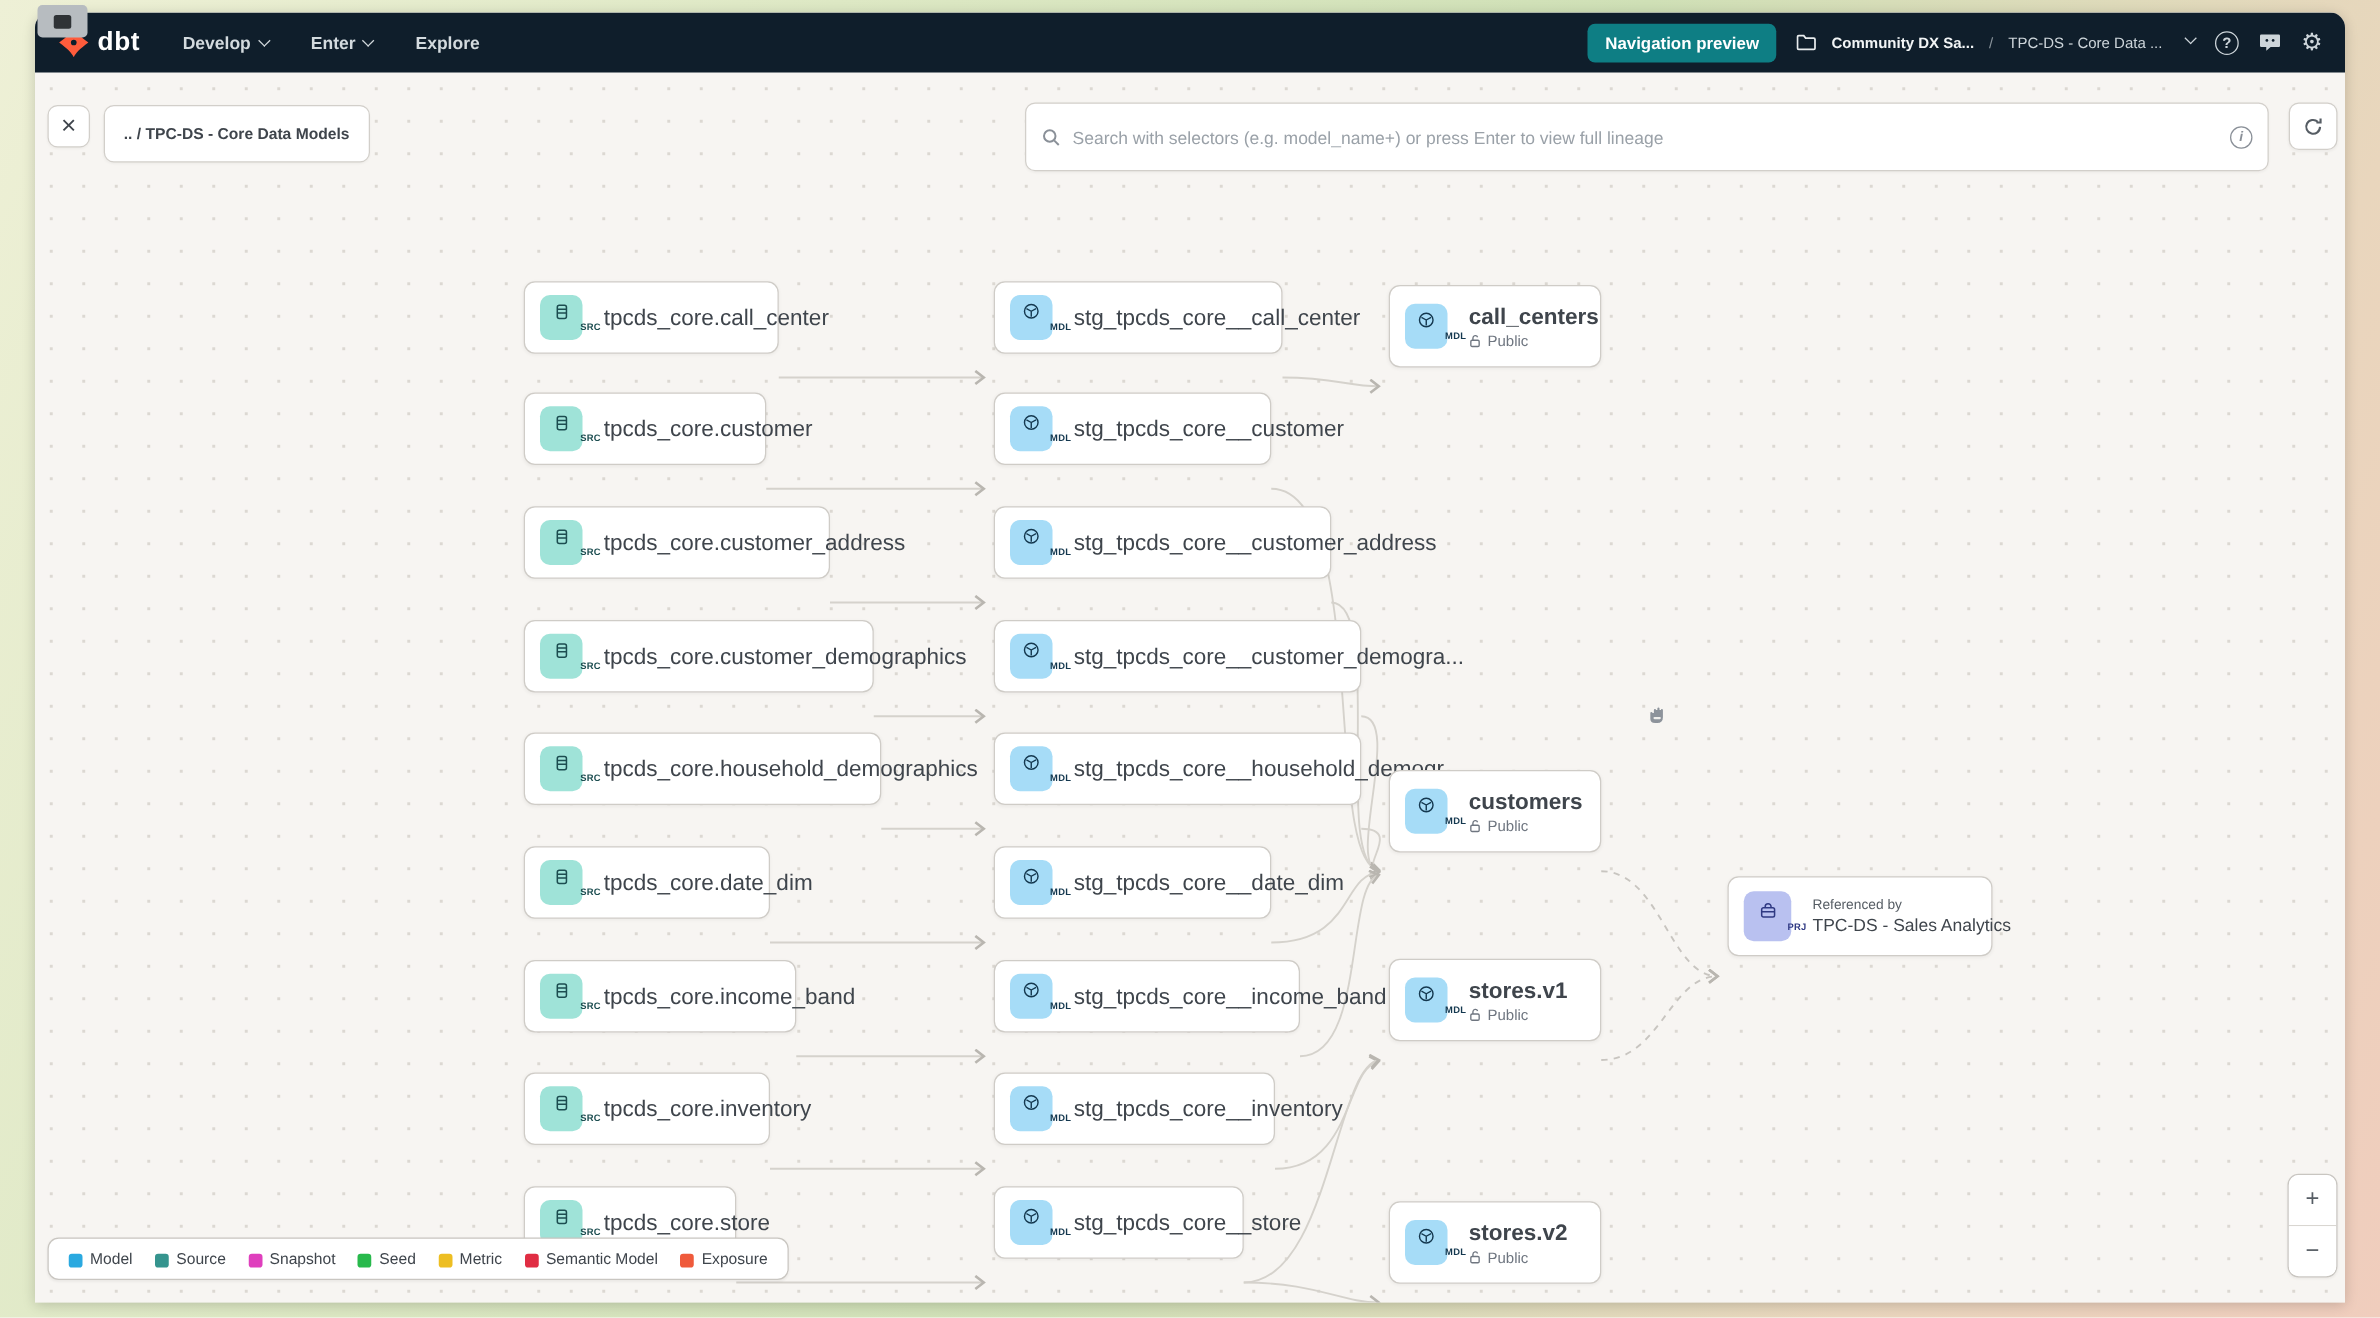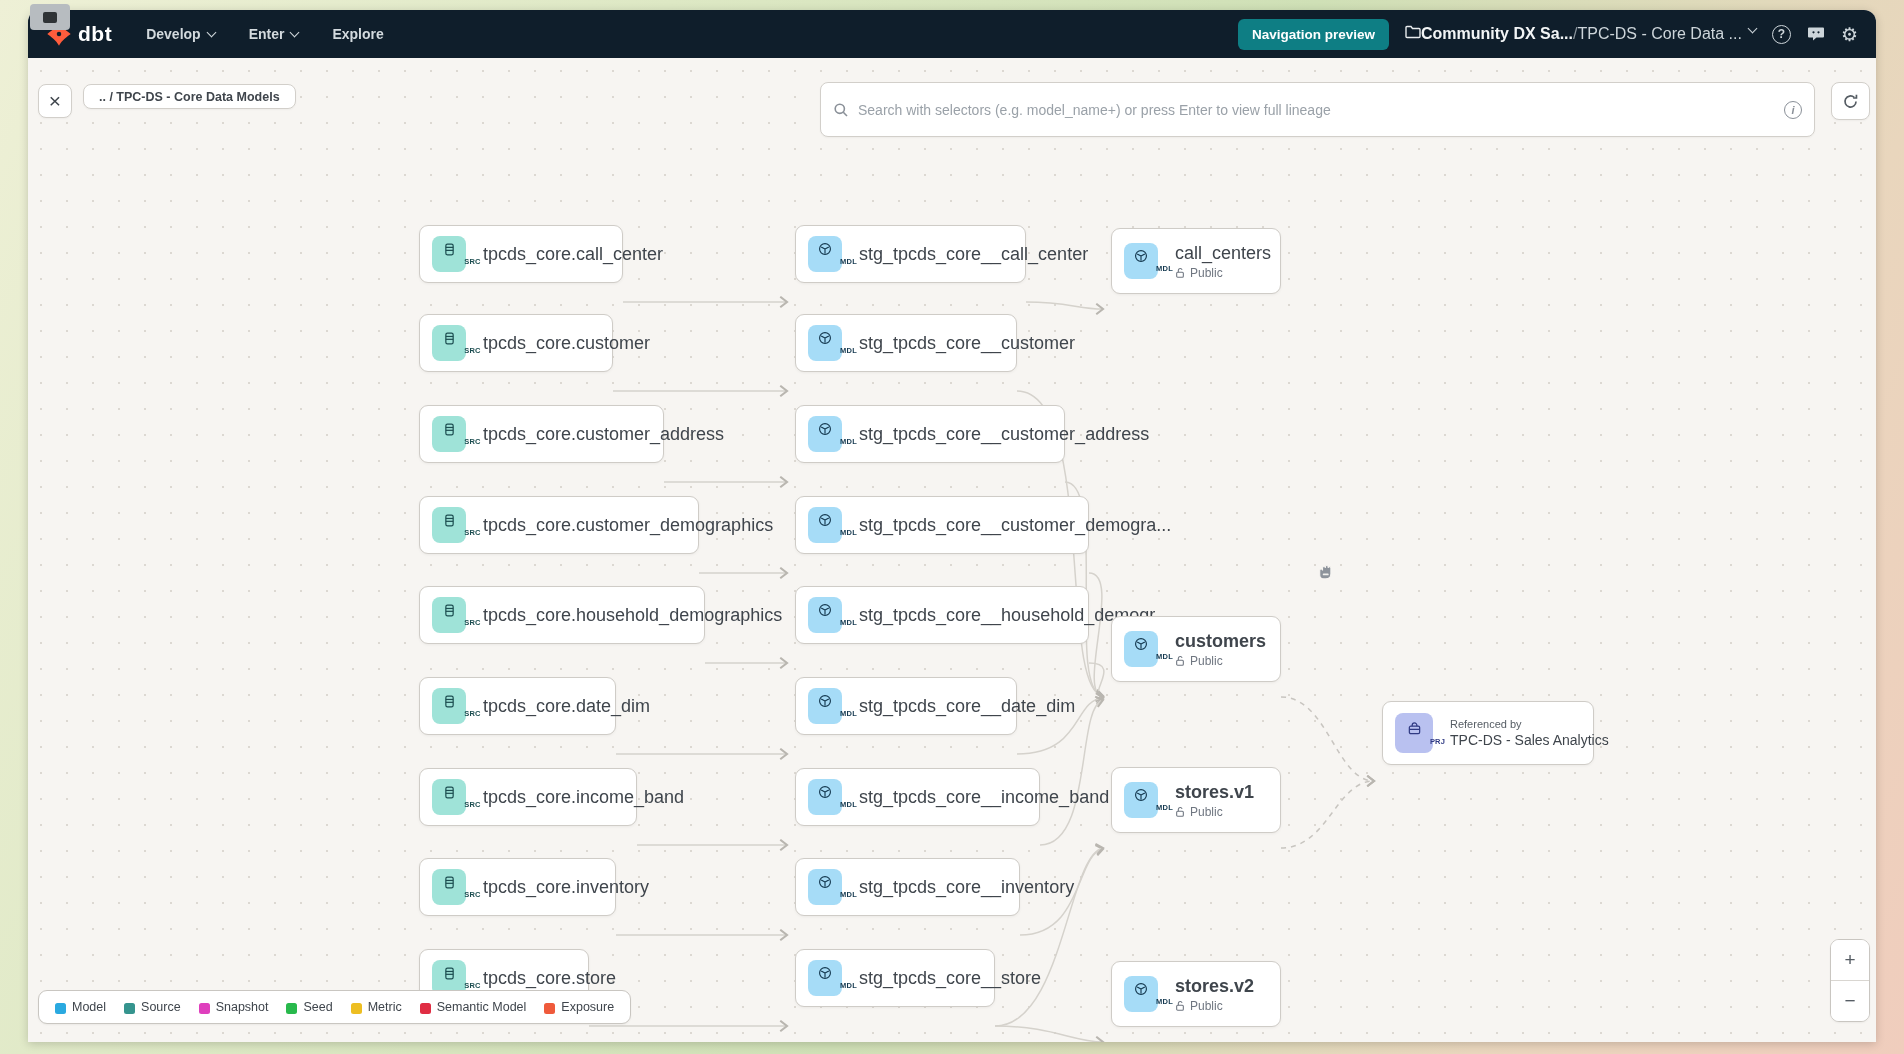--- a/index.html
+++ b/index.html
@@ -22,38 +22,38 @@
   .brand { display:flex; align-items:center; gap:6px; margin-right:34px; }
   .brand .logo { width:26px; height:26px; }
   .brand .brand-text { color:#fff; font-weight:bold; font-size:21px; letter-spacing:.5px; }
   .navmenu { display:flex; align-items:center; gap:34px; }
   .navitem { color:#d3dade; font-size:14px; font-weight:bold; display:flex; align-items:center; cursor:pointer; }
   .chev { width:7px; height:7px; border-right:1.8px solid currentColor; border-bottom:1.8px solid currentColor;
     transform:rotate(45deg); display:inline-block; margin-left:7px; margin-bottom:3px; }
   .nav-right { margin-left:auto; display:flex; align-items:center; gap:16px; }
   .preview-btn { background:#0e7e84; color:#fff; font-size:13.5px; font-weight:bold;
     padding:8px 14px; border-radius:6px; border:none; cursor:pointer; }
-  .nav-crumb { display:flex; gap:0; color:#cdd5da; font-size:16px; }
+  .nav-crumb { display:flex; gap:12px; color:#cdd5da; font-size:12px; }
   .nav-crumb .proj { color:#f2f5f6; font-weight:bold; }
   .nav-crumb .sep { color:#8a949c; }
   .nav-icon { color:#cdd5da; display:flex; align-items:center; cursor:pointer; }
   .help-circle { width:19px; height:19px; border:1.6px solid #cdd5da; border-radius:50%;
     font-size:12px; font-weight:bold; display:flex; align-items:center; justify-content:center; }
   .gear { font-size:19px; line-height:1; }
 
   
   .canvas { position:absolute; left:0; top:48px; right:0; bottom:0; background:#f7f5f2;
     background-image:radial-gradient(circle,#dcd8d2 1.3px,transparent 1.4px); background-size:26px 26px; }
 
   
   .tbtn { position:absolute; background:#fff; border:1px solid #d2cfca; border-radius:8px;
     display:flex; align-items:center; justify-content:center; cursor:pointer; color:#3f454c;
     box-shadow:0 1px 2px rgba(0,0,0,.04); }
   .close-btn { left:10px; top:26px; width:34px; height:34px; font-size:21px; }
-  .crumb-pill { position:absolute; left:55px; top:26px; height:25px; padding:0 15px; background:#fff;
+  .crumb-pill { position:absolute; left:55px; top:26px; height:46px; padding:0 15px; background:#fff;
     border:1px solid #d2cfca; border-radius:8px; display:flex; align-items:center;
     font-size:12.5px; font-weight:bold; color:#3f454c; box-shadow:0 1px 2px rgba(0,0,0,.04); cursor:pointer; }
   .searchbar { position:absolute; left:792px; top:24px; width:995px; height:55px; background:#fff;
     border:1px solid #d2cfca; border-radius:8px; display:flex; align-items:center; padding:0 12px;
     box-shadow:0 1px 2px rgba(0,0,0,.04); }
   .searchbar svg { flex:none; }
   .searchbar input { flex:1; border:none; outline:none; font-size:14px; margin-left:9px;
     color:#3f454c; font-family:"Liberation Sans",sans-serif; background:transparent; }
   .searchbar input::placeholder { color:#9aa1a8; }
   .info-circle { width:18px; height:18px; border:1.4px solid #8a9098; border-radius:50%; color:#8a9098;
@@ -400,21 +400,21 @@
 
     <div class="node" style="left:1083px;top:170px;width:170px;height:66px">
       <span class="nicon nicon-mdl">
           <svg width="14" height="14" viewBox="0 0 16 16" fill="none" stroke="currentColor" stroke-width="1.3">
             <circle cx="8" cy="8" r="6.2"></circle>
             <path d="M8 8 V13 M8 8 L3.6 5.6 M8 8 L12.4 5.6"></path>
           </svg>
           <span class="nicon-label">MDL</span>
         </span>
       <span class="ncol">
-          <span class="ntitle" style="font-weight:normal">call_centers</span>
+          <span class="ntitle" style="font-weight:bold">call_centers</span>
         <span class="nsub">
             <svg width="10" height="12" viewBox="0 0 12 13" fill="none" stroke="#6f7680" stroke-width="1.3">
               <rect x="2" y="5.5" width="8" height="6" rx="1.2"></rect>
               <path d="M4 5.5 V3.3 a2.3 2.3 0 0 1 4.5 -.6"></path>
             </svg>
             <span>Public</span>
           </span>
       </span>
     </div>
     <div class="node" style="left:1083px;top:558px;width:170px;height:66px">

